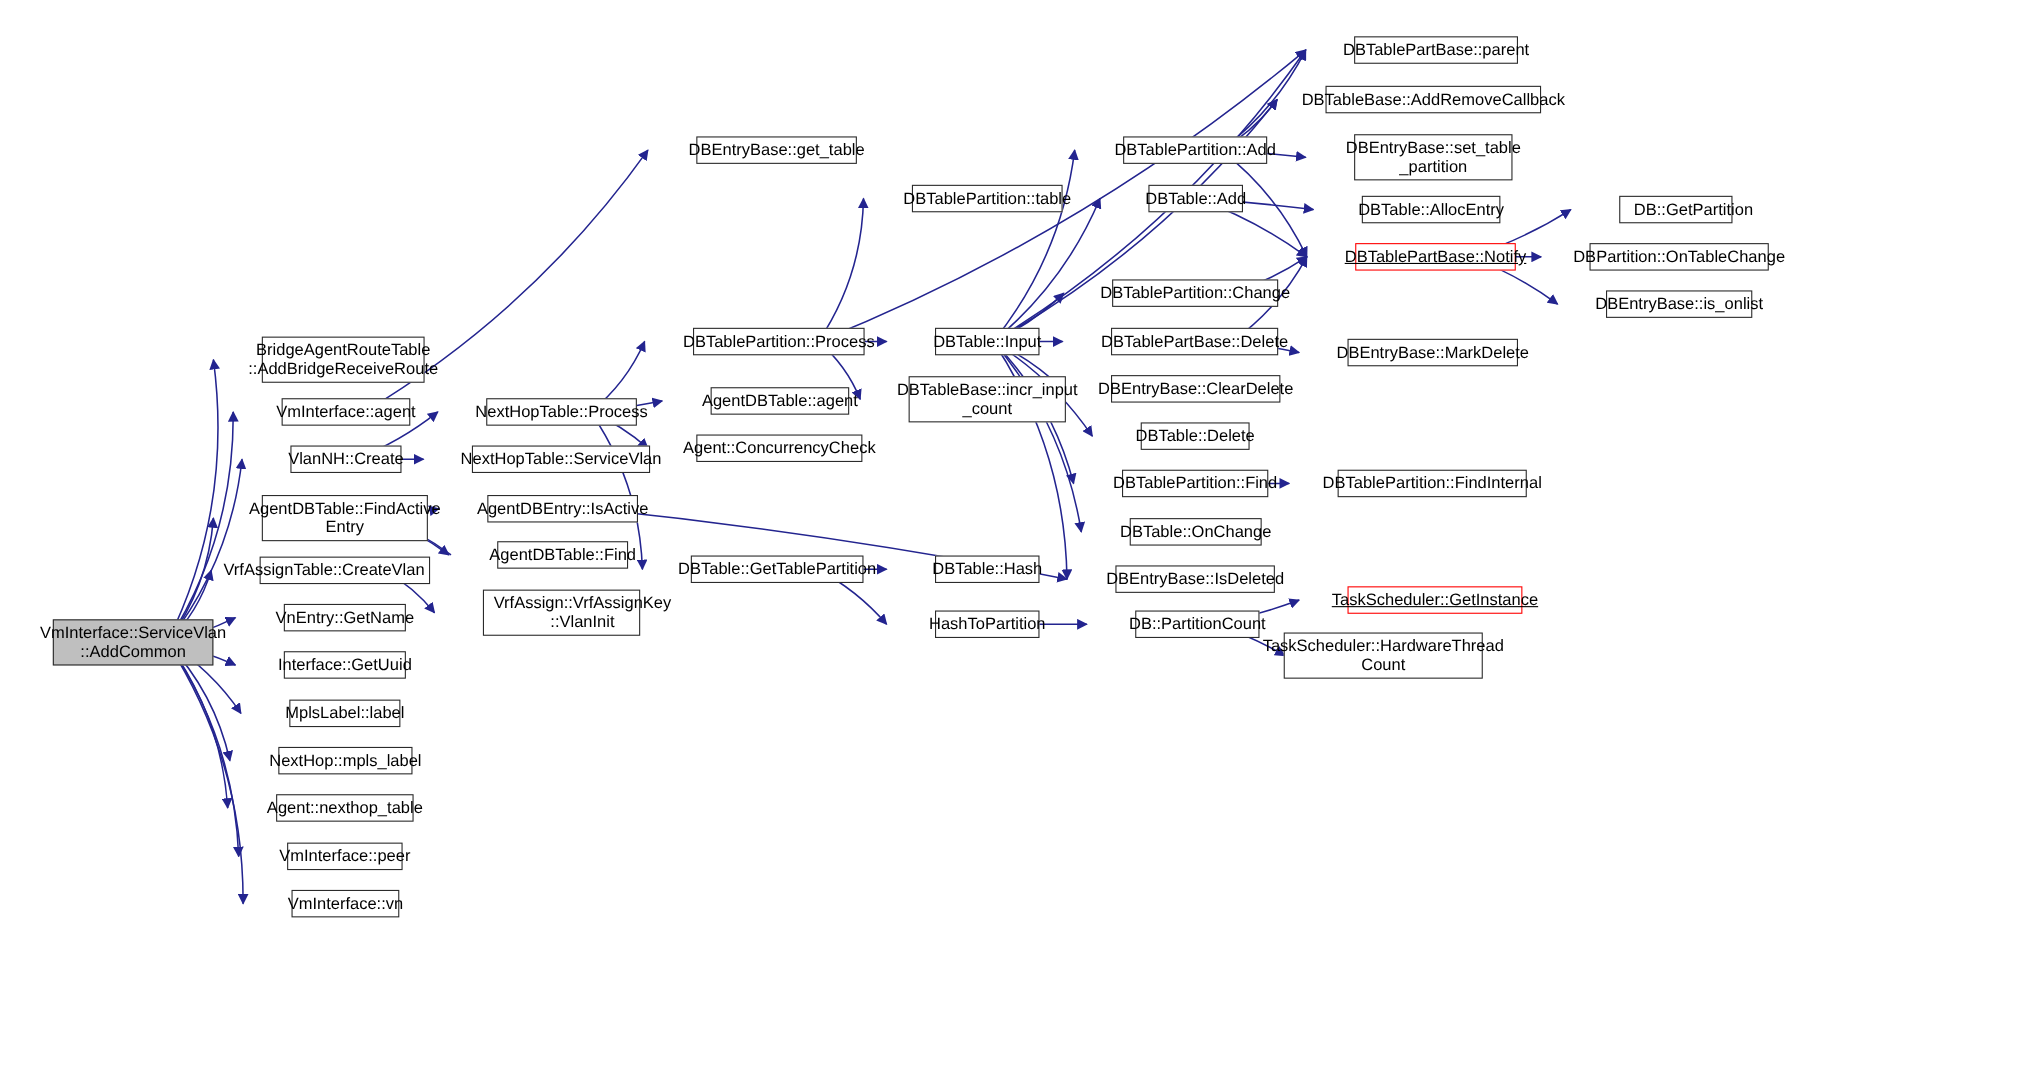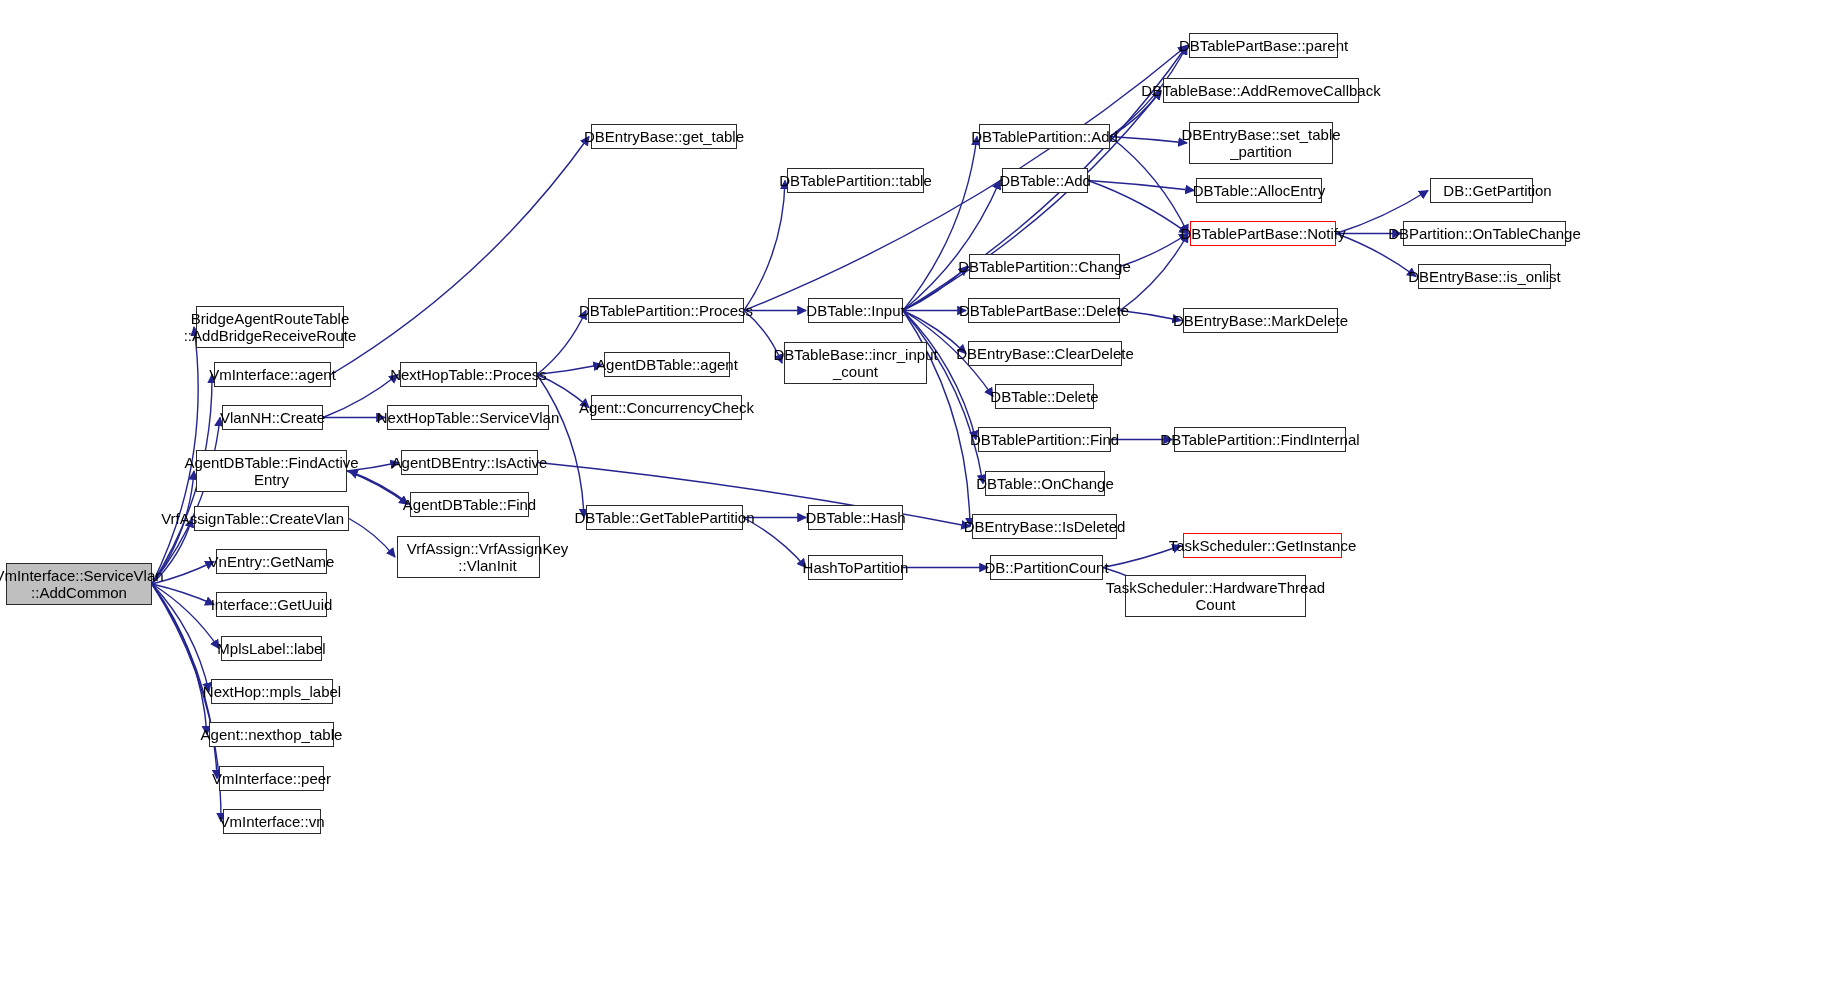--- a/index.html
+++ b/index.html
@@ -32,28 +32,30 @@
     text-align: center;
     border: 1px solid #2b2b2b;
     background: #ffffff;
     color: #000000;
     font-size: 15px;
     line-height: 17px;
     letter-spacing: 0px;
     white-space: pre-line;
     padding: 1px 4px;
     z-index: 5;
+    margin-left: 42px;
   }
   .node.root {
     background: #bfbfbf;
     border: 1px solid #2b2b2b;
   }
   .node.highlight {
     border: 1px solid #ff0000;
     background: #ffffff;
+    text-decoration: underline;
   }
 </style>
 </head>
 <body>
 
 <div id="canvas">
   <svg id="edge-layer" viewBox="0 0 1836 981" xmlns="http://www.w3.org/2000/svg">
     <defs>
       <marker id="arrow" viewBox="0 0 10 10" refX="9" refY="5" markerWidth="7" markerHeight="7" orient="auto-start-reverse">
         <path d="M 0 0 L 10 5 L 0 10 z" fill="#23248f"></path>

